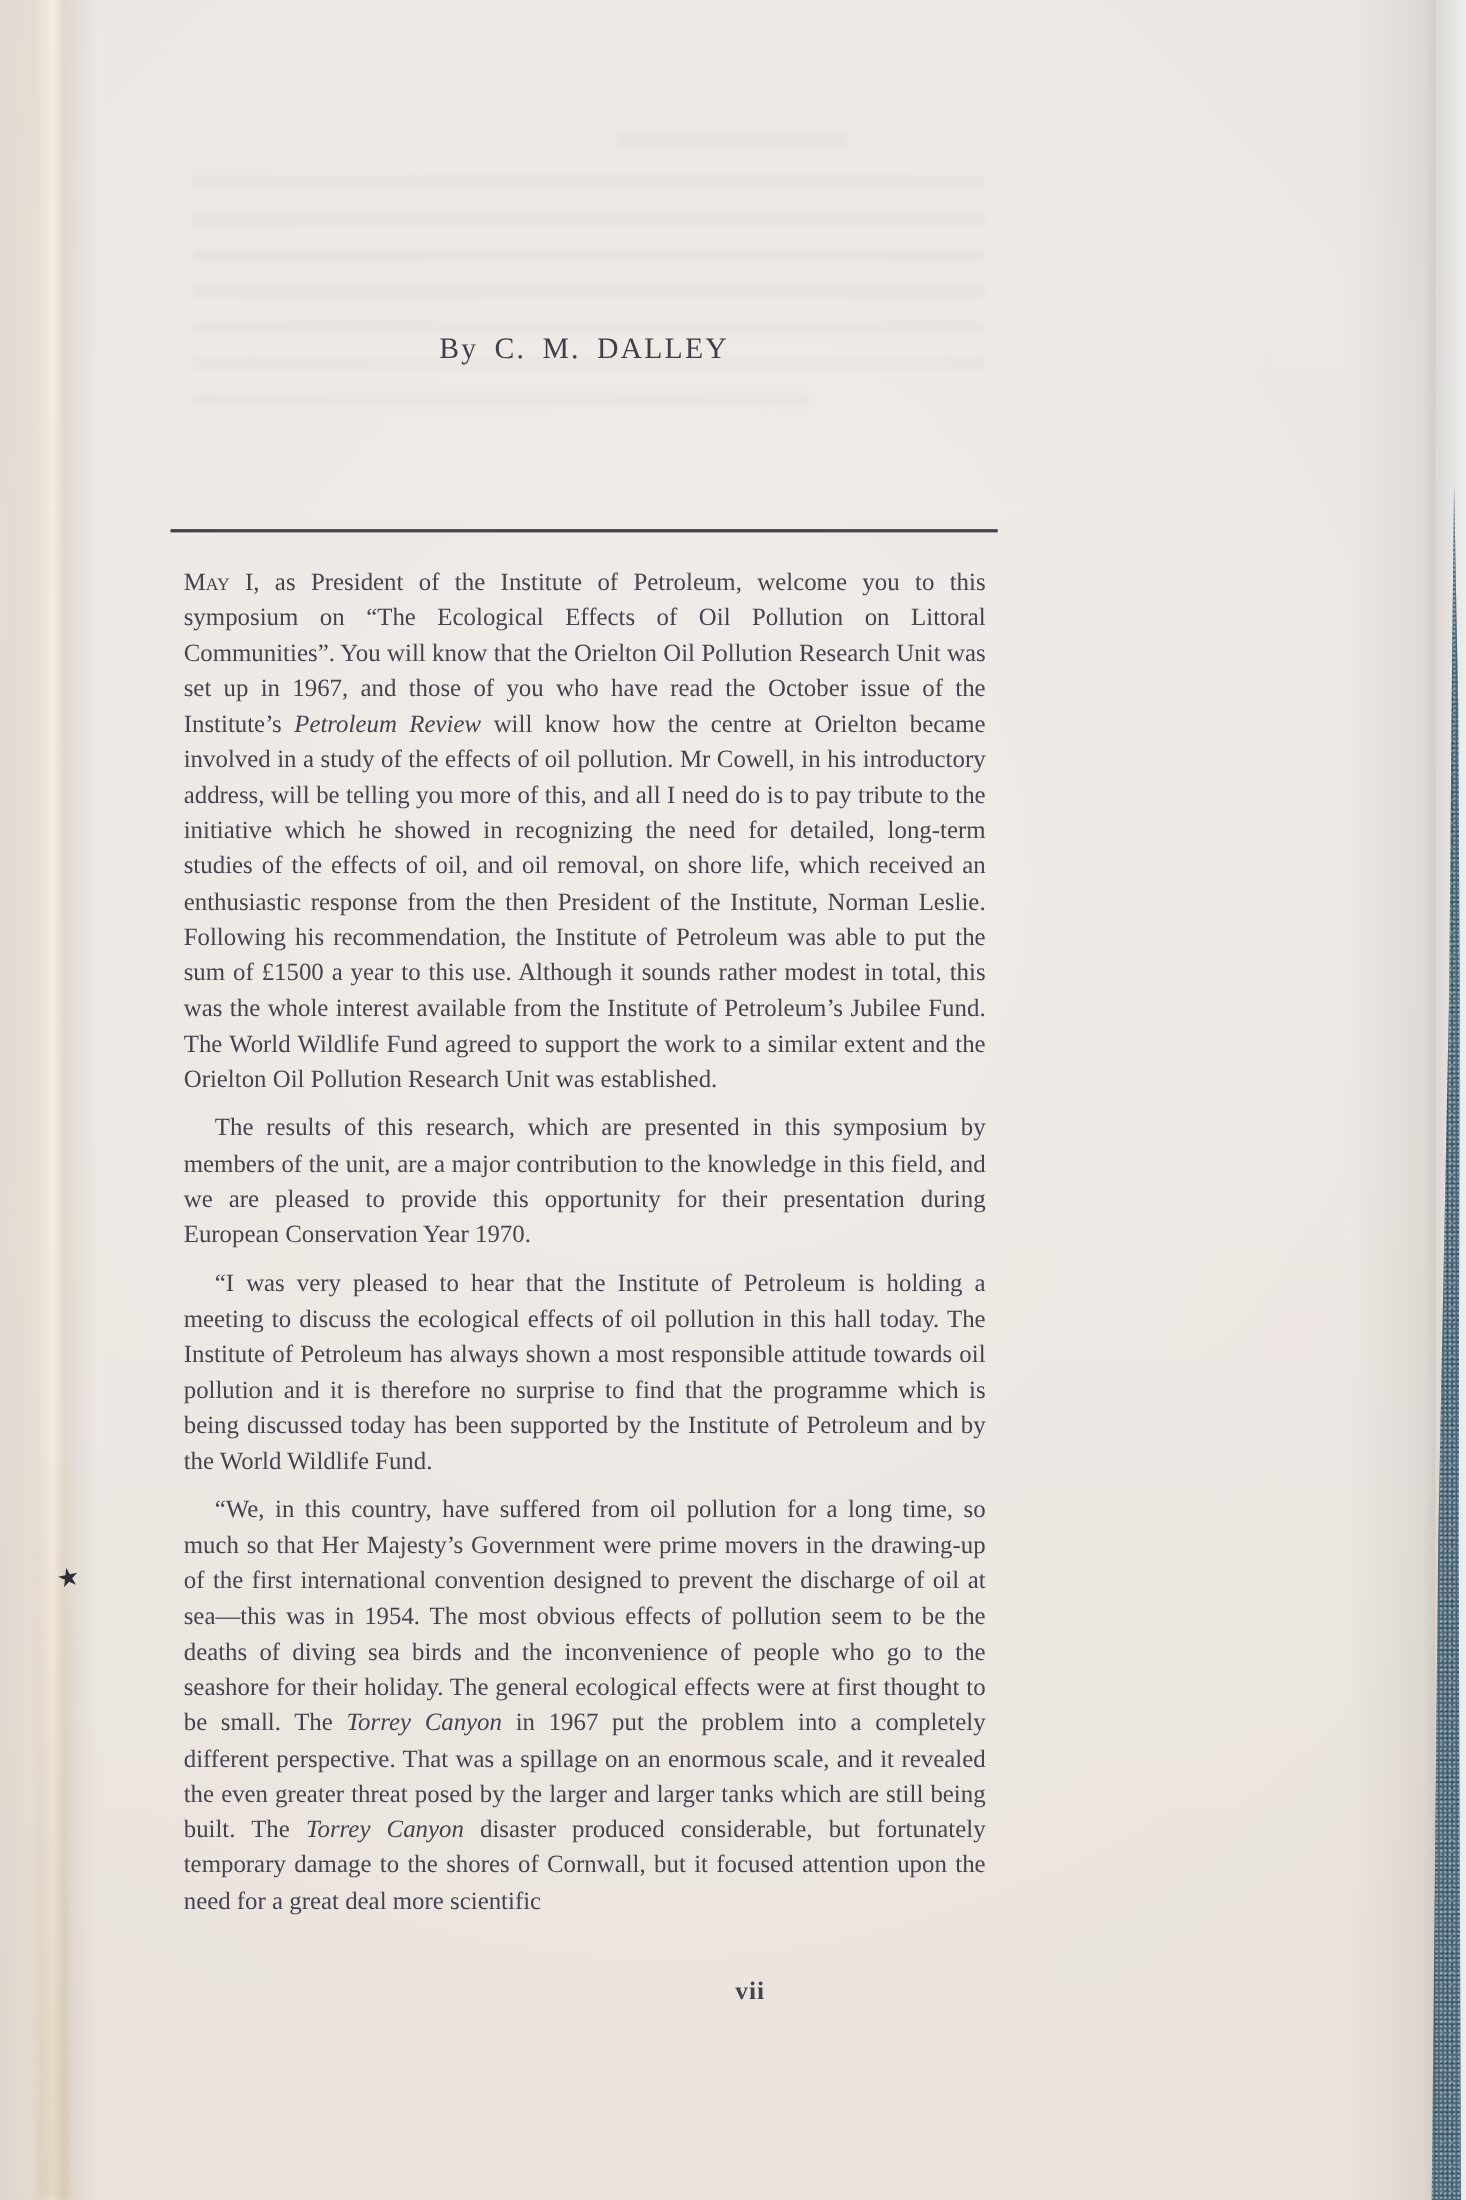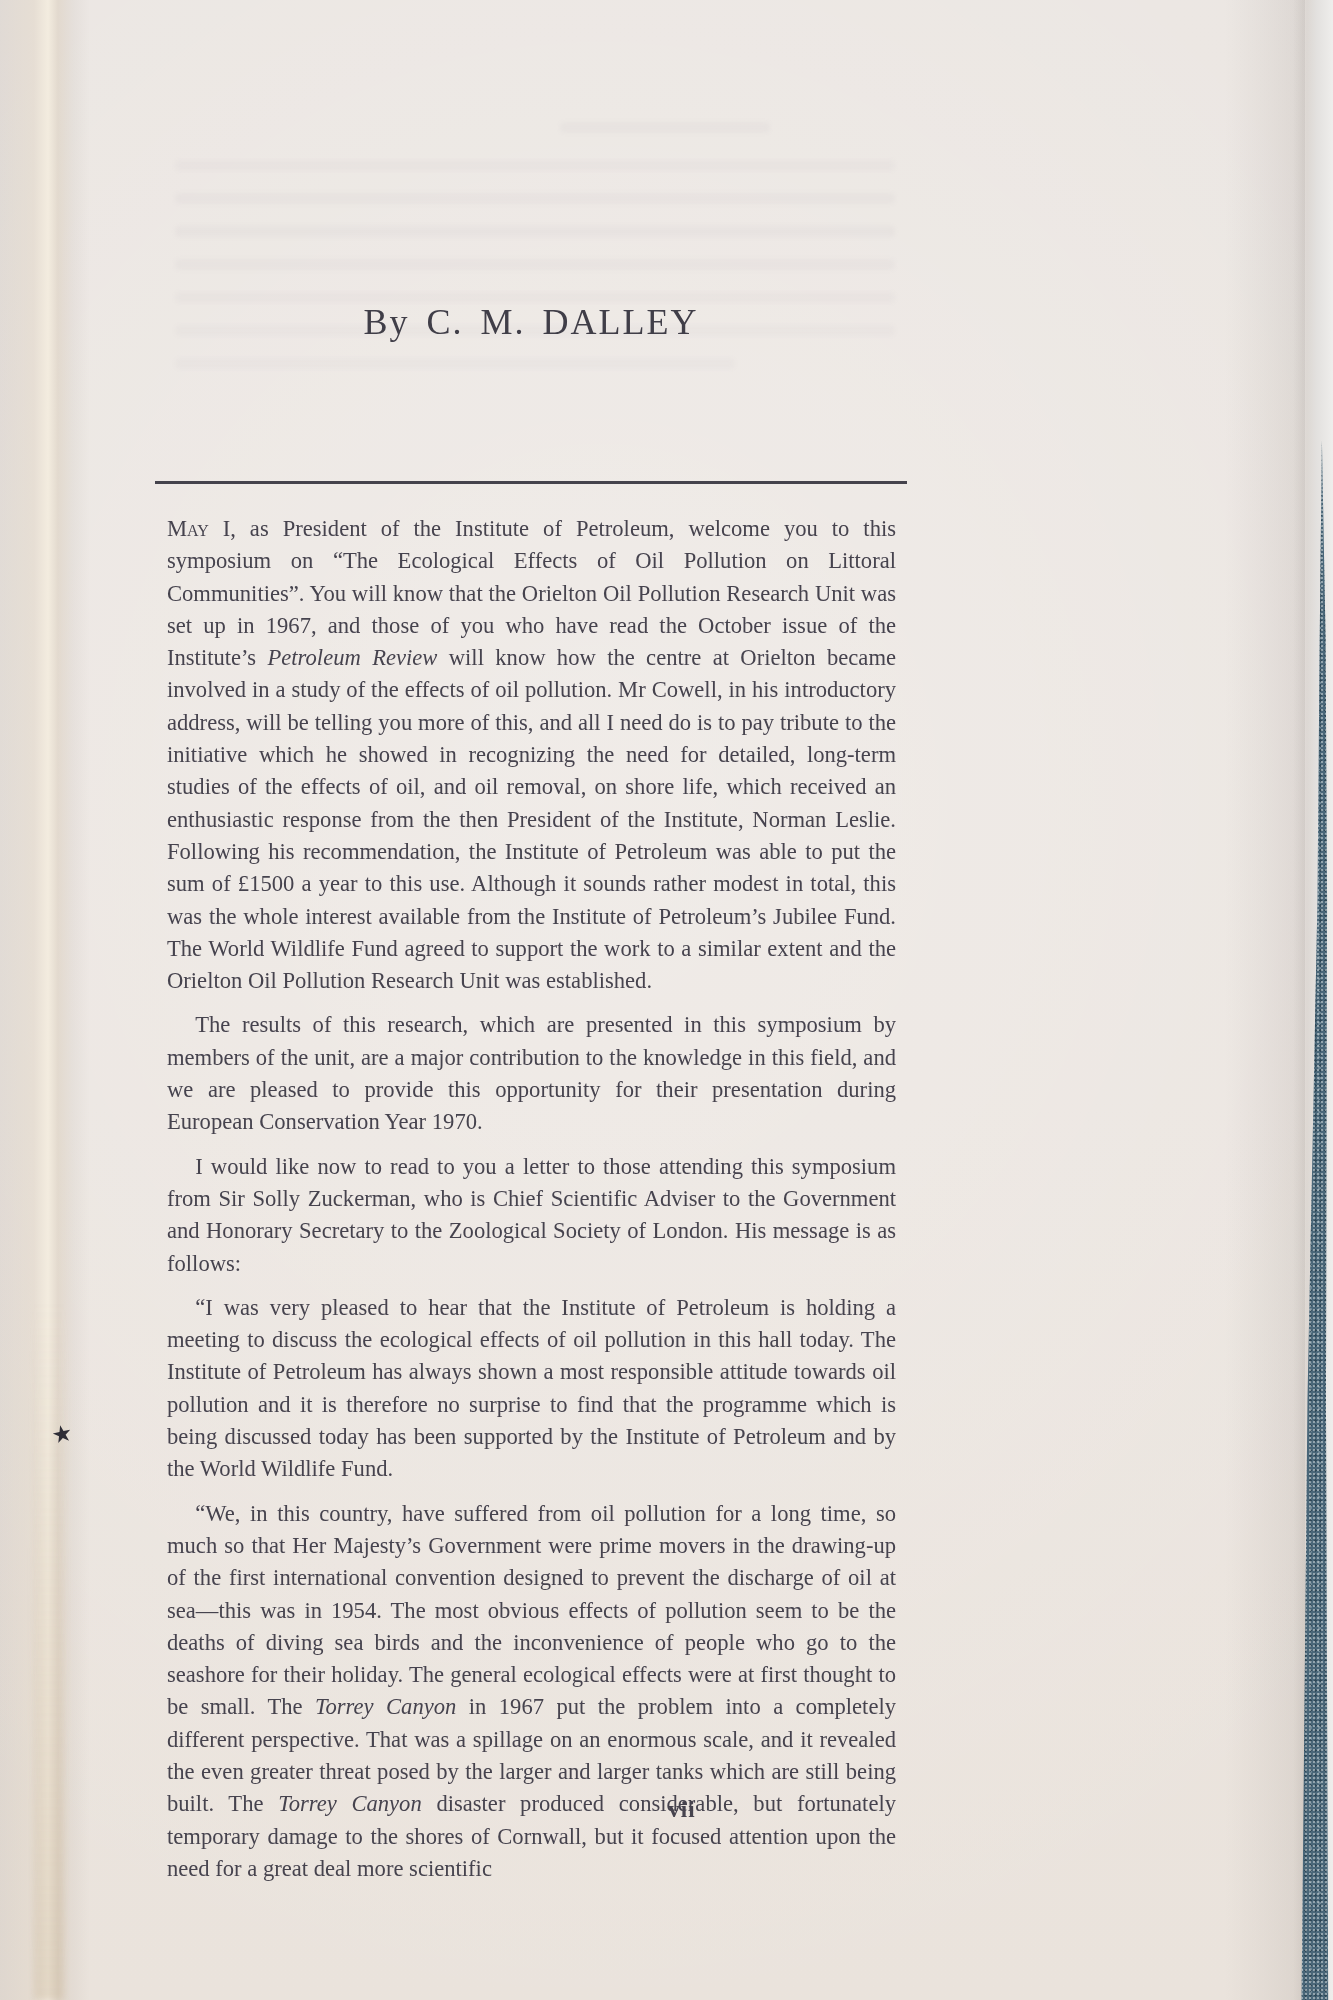--- a/index.html
+++ b/index.html
@@ -26,21 +26,21 @@
           radial-gradient(rgba(22,44,56,.5) 1px, rgba(0,0,0,0) 1.4px),
           radial-gradient(rgba(150,170,180,.5) 1.2px, rgba(0,0,0,0) 1.6px);
         background-size:4px 4px,5px 5px,9px 11px;background-position:0 0,2px 3px,1px 6px;
         clip-path:polygon(70% 22%, 80% 32%, 84% 45%, 81% 70%, 87% 100%, 15% 100%, 31% 70%, 58% 45%, 64% 32%);}
   
   .ghost{position:absolute;pointer-events:none;filter:blur(2.6px);background:#8a7f91;border-radius:4px;}
   
   .page-title{position:absolute;left:155px;top:224px;width:752px;margin:0;text-align:center;
         font-size:47px;font-weight:400;letter-spacing:1.5px;color:#3c3a44;}
   .byline{position:absolute;left:155px;top:301px;width:752px;text-align:center;
-        font-size:36px;letter-spacing:2px;color:#403e48;word-spacing:6px;}
+        font-size:27px;letter-spacing:2px;color:#403e48;word-spacing:6px;}
   .affiliation{position:absolute;left:155px;top:343px;width:752px;text-align:center;
         font-style:italic;font-size:25px;color:#45424c;}
   .rule{position:absolute;left:155px;top:481px;width:752px;height:2.6px;background:#45434c;border:none;margin:0;}
   
   .body-text{position:absolute;left:155px;top:501px;width:753px;font-size:22.6px;line-height:32.3px;
         text-align:justify;color:#46434e;hyphens:auto;-webkit-hyphens:auto;}
   .body-text p{margin:12px;}
   .body-text p.indent{text-indent:1.25em;}
   
   .margin-star{position:absolute;left:48px;top:1420px;width:28px;height:28px;color:#2e2c36;}
@@ -67,21 +67,20 @@
     <div class="ghost" style="left:175px;top:325px;width:720px;height:11px;opacity:.04;"></div>
     <div class="ghost" style="left:175px;top:358px;width:560px;height:11px;opacity:.04;"></div>
   </div>
 
   <div class="byline">By C. M. DALLEY</div>
   <hr class="rule">
 
   <section class="body-text">
     <p><span style="font-variant: small-caps;">May</span><span> I, as President of the Institute of Petroleum, welcome you to this symposium on “The Ecological Effects of Oil Pollution on Littoral Communities”. You will know that the Orielton Oil Pollution Research Unit was set up in 1967, and those of you who have read the October issue of the Institute’s </span><span style="font-style: italic;">Petroleum Review</span><span> will know how the centre at Orielton became involved in a study of the effects of oil pollution. Mr Cowell, in his introductory address, will be telling you more of this, and all I need do is to pay tribute to the initiative which he showed in recognizing the need for detailed, long-term studies of the effects of oil, and oil removal, on shore life, which received an enthusiastic response from the then President of the Institute, Norman Leslie. Following his recommendation, the Institute of Petroleum was able to put the sum of £1500 a year to this use. Although it sounds rather modest in total, this was the whole interest available from the Institute of Petroleum’s Jubilee Fund. The World Wildlife Fund agreed to support the work to a similar extent and the Orielton Oil Pollution Research Unit was established.</span></p>
     <p class="indent"><span>The results of this research, which are presented in this symposium by members of the unit, are a major contribution to the knowledge in this field, and we are pleased to provide this opportunity for their presentation during European Conservation Year 1970.</span></p>
-    <p class="indent"><span>I would like now to read to you a letter to those attending this symposium from Sir Solly Zuckerman, who is Chief Scientific Adviser to the Government and Honorary Secretary to the Zoological Society of London. His message is as follows:</span></p>
     <p class="indent"><span>“I was very pleased to hear that the Institute of Petroleum is holding a meeting to discuss the ecological effects of oil pollution in this hall today. The Institute of Petroleum has always shown a most responsible attitude towards oil pollution and it is therefore no surprise to find that the programme which is being discussed today has been supported by the Institute of Petroleum and by the World Wildlife Fund.</span></p>
     <p class="indent"><span>“We, in this country, have suffered from oil pollution for a long time, so much so that Her Majesty’s Government were prime movers in the drawing-up of the first international convention designed to prevent the discharge of oil at sea—this was in 1954. The most obvious effects of pollution seem to be the deaths of diving sea birds and the inconvenience of people who go to the seashore for their holiday. The general ecological effects were at first thought to be small. The </span><span style="font-style: italic;">Torrey Canyon</span><span> in 1967 put the problem into a completely different perspective. That was a spillage on an enormous scale, and it revealed the even greater threat posed by the larger and larger tanks which are still being built. The </span><span style="font-style: italic;">Torrey Canyon</span><span> disaster produced considerable, but fortunately temporary damage to the shores of Cornwall, but it focused attention upon the need for a great deal more scientific</span></p>
   </section>
 
   <div class="margin-star">
     <svg width="28" height="28" viewBox="0 0 24 24" fill="none" stroke="currentColor" stroke-width="2.1" stroke-linejoin="miter">
       <path d="M12 2.5 L14.2 9.3 L21.5 9.3 L15.6 13.6 L17.9 20.6 L12 16.3 L6.1 20.6 L8.4 13.6 L2.5 9.3 L9.8 9.3 Z" fill="#2e2c36" stroke="none" transform="scale(0.8) translate(3,3)"></path>
     </svg>
   </div>
 

